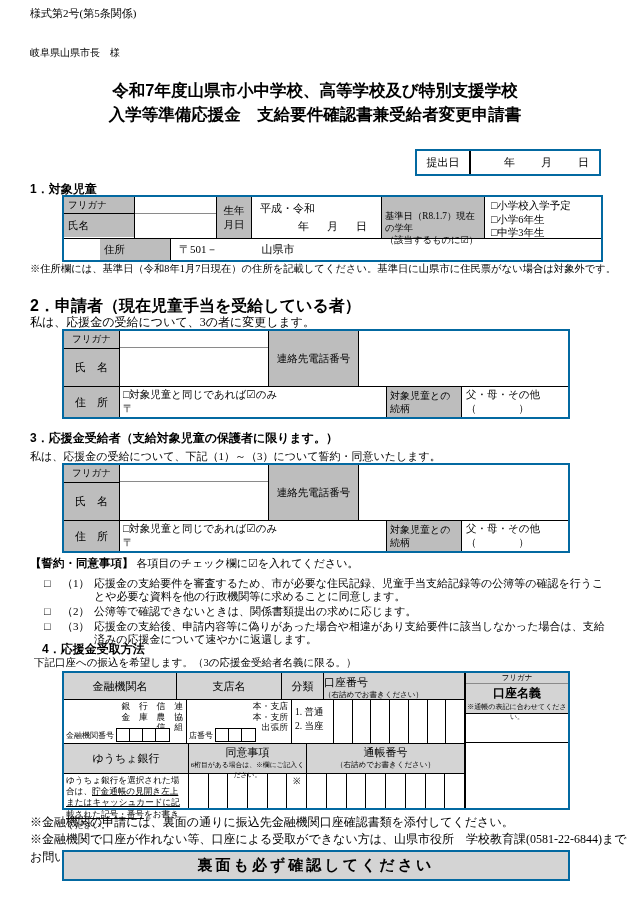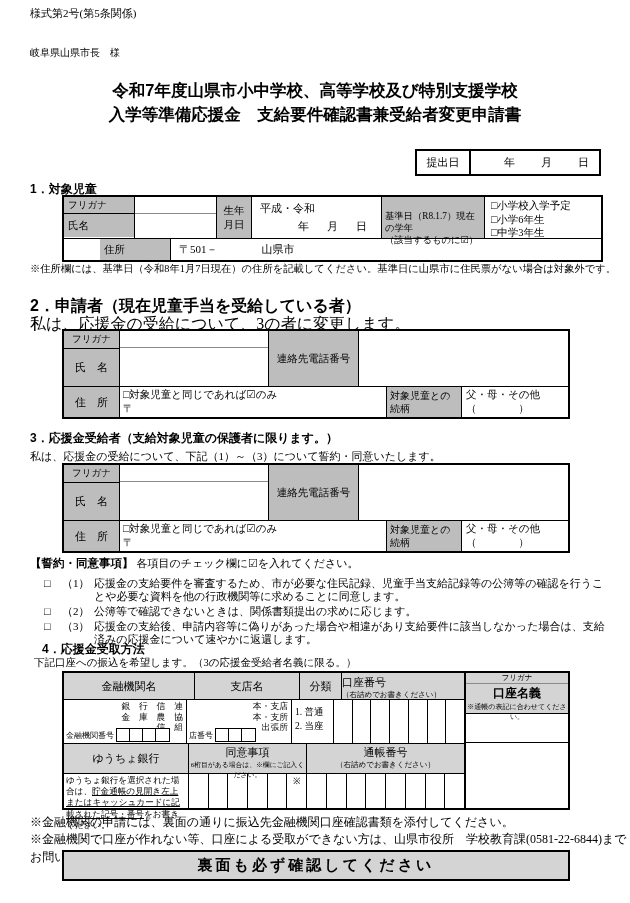--- a/index.html
+++ b/index.html
@@ -4,21 +4,21 @@
 <style>
   html,body{margin:0;padding:0;background:#e8e8e8;}
   .page{position:relative;width:630px;height:903px;background:#fff;color:#000;
         font-family:"Liberation Serif","DejaVu Serif",serif;overflow:hidden;}
   .abs{position:absolute;}
   .sans{font-family:"Liberation Sans","DejaVu Sans",sans-serif;}
   .b{font-weight:bold;}
   .ctr{display:flex;align-items:center;justify-content:center;}
   .gray{background:#bdbdbd;}
   .lgray{background:#d4d4d4;}
-  .tbl{position:absolute;border:2px solid #000000;box-sizing:border-box;background:#fff;}
+  .tbl{position:absolute;border:2px solid #0369a1;box-sizing:border-box;background:#fff;}
   .fr{display:flex;}
   .cell{box-sizing:border-box;}
   .br{border-right:1px solid #000;}
   .bb{border-bottom:1px solid #000;}
   .bb-thin{border-bottom:1px solid #8a8a8a;}
   .bl2{border-left:2px solid #000;}
   .boxes{display:flex;height:100%;}
   .box{flex:1;border-right:1px solid #000;box-sizing:border-box;}
   .box:last-child{border-right:none;}
   .strip{display:flex;border:1px solid #000;background:#fff;}
@@ -88,21 +88,21 @@
       <div class="cell br gray ctr" style="width:71px;font-size:10.5px;justify-content:flex-start;padding-left:4px;box-sizing:border-box;">住所</div>
       <div class="cell" style="flex:1;display:flex;align-items:center;font-size:11px;">
         <span style="margin-left:8px;">〒501－</span>
         <span style="margin-left:44px;">山県市</span>
       </div>
     </div>
   </div>
   <div class="abs" style="left:30px;top:262px;font-size:10.3px;">※住所欄には、基準日（令和8年1月7日現在）の住所を記載してください。基準日に山県市に住民票がない場合は対象外です。</div>
 
   <div class="abs sans b" style="left:30px;top:296px;font-size:16px;">2．申請者（現在児童手当を受給している者）</div>
-  <div class="abs" style="left:30px;top:314px;font-size:16px;">私は、応援金の受給について、3の者に変更します。</div>
+  <div class="abs" style="left:30px;top:314px;font-size:12px;">私は、応援金の受給について、3の者に変更します。</div>
 
   <div class="tbl" style="left:62px;top:329px;width:508px;">
     <div class="fr bb" style="height:55px;">
       <div class="cell br" style="width:56px;">
         <div class="gray bb ctr" style="height:17px;font-size:9.5px;">フリガナ</div>
         <div class="gray ctr" style="height:37px;font-size:11px;">氏　名</div>
       </div>
       <div class="cell br" style="width:149px;">
         <div class="bb-thin" style="height:17px;box-sizing:border-box;"></div>
         <div style="height:37px;"></div>
@@ -177,21 +177,21 @@
   </div>
 
   <div class="abs sans b" style="left:30px;top:641px;font-size:12px;margin-left:12px;">4．応援金受取方法</div>
   <div class="abs" style="left:34px;top:656px;font-size:10.5px;">下記口座への振込を希望します。（3の応援金受給者名義に限る。）</div>
 
   <div class="tbl" style="left:62px;top:671px;width:508px;height:139px;">
 
     <div style="position:absolute;left:0;top:0;width:400px;height:100%;">
 
       <div class="fr bb" style="height:26px;">
-        <div class="cell br lgray ctr" style="width:131px;font-size:11px;">金融機関名</div>
+        <div class="cell br lgray ctr" style="width:113px;font-size:11px;">金融機関名</div>
         <div class="cell br lgray ctr" style="width:105px;font-size:11px;">支店名</div>
         <div class="cell br lgray ctr" style="width:42px;font-size:11px;">分類</div>
         <div class="cell lgray" style="flex:1;">
           <div style="font-size:11px;padding-top:2px;">口座番号</div>
           <div style="font-size:7.5px;">（右詰めでお書きください）</div>
         </div>
       </div>
 
       <div class="fr bb" style="height:43px;">
         <div class="cell br" style="width:123px;position:relative;">

